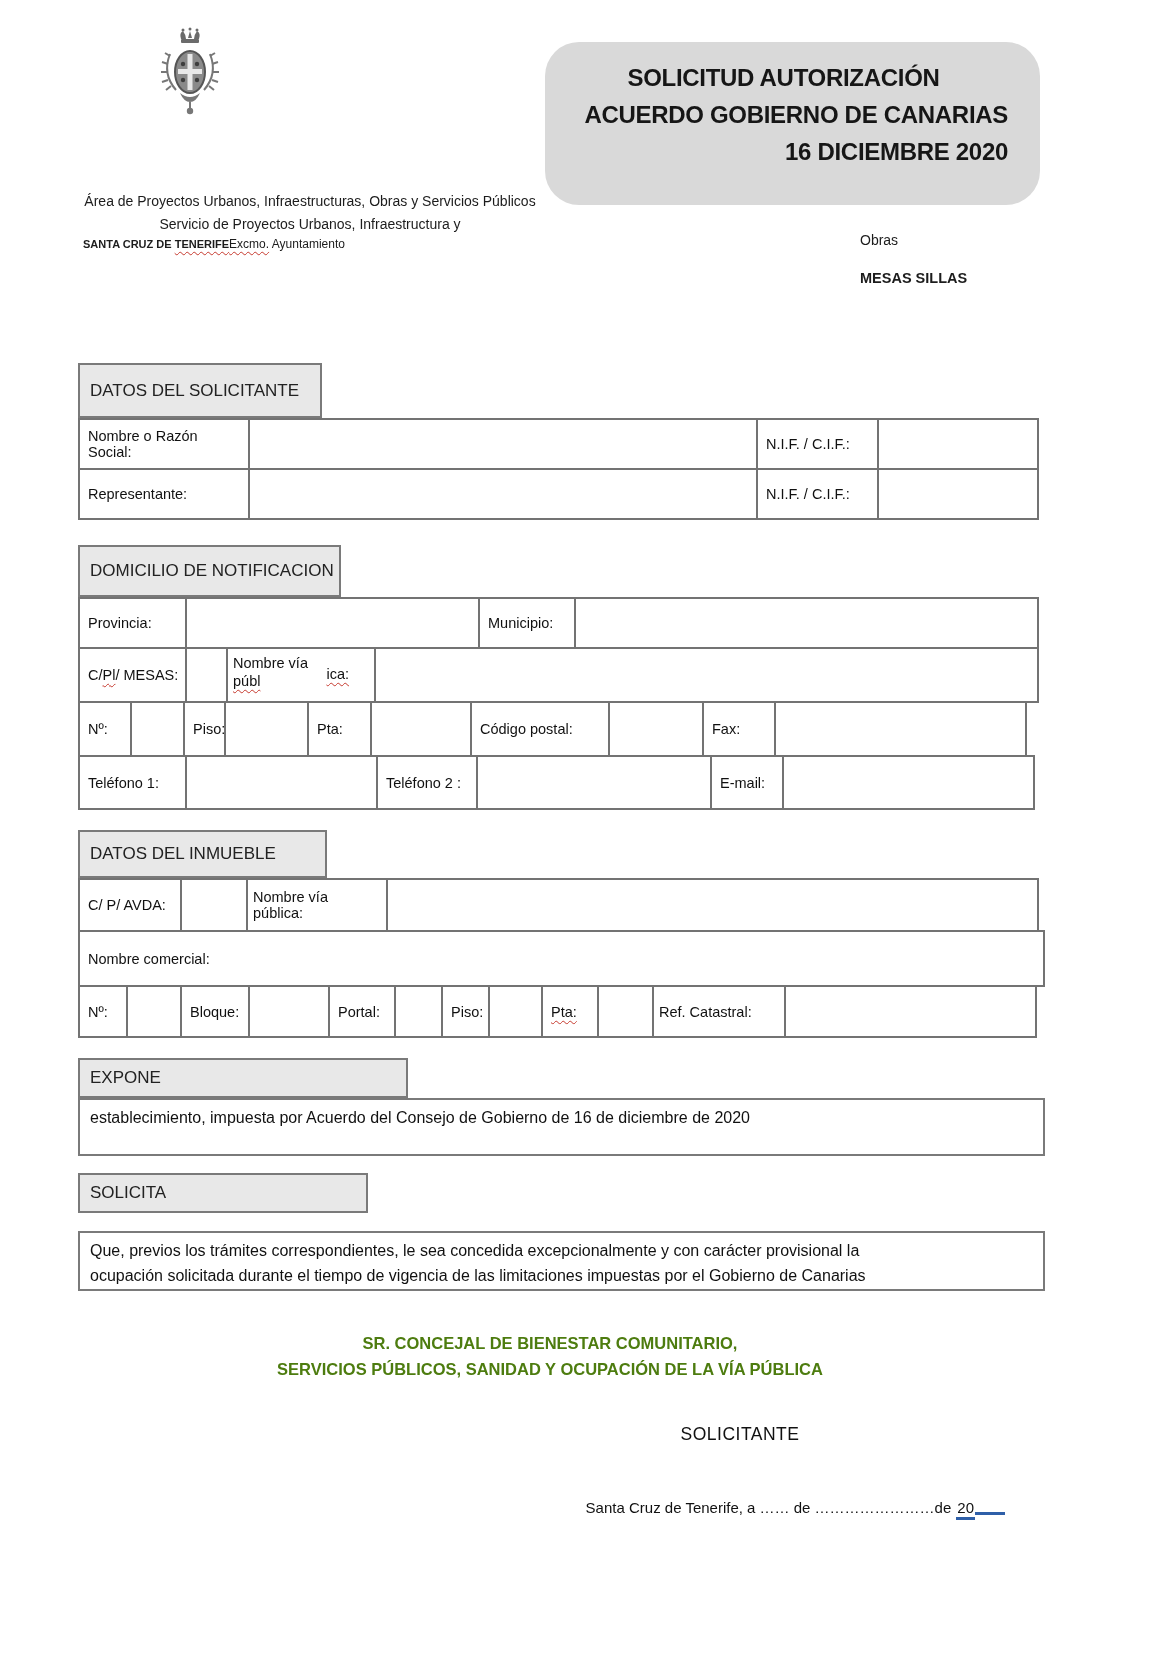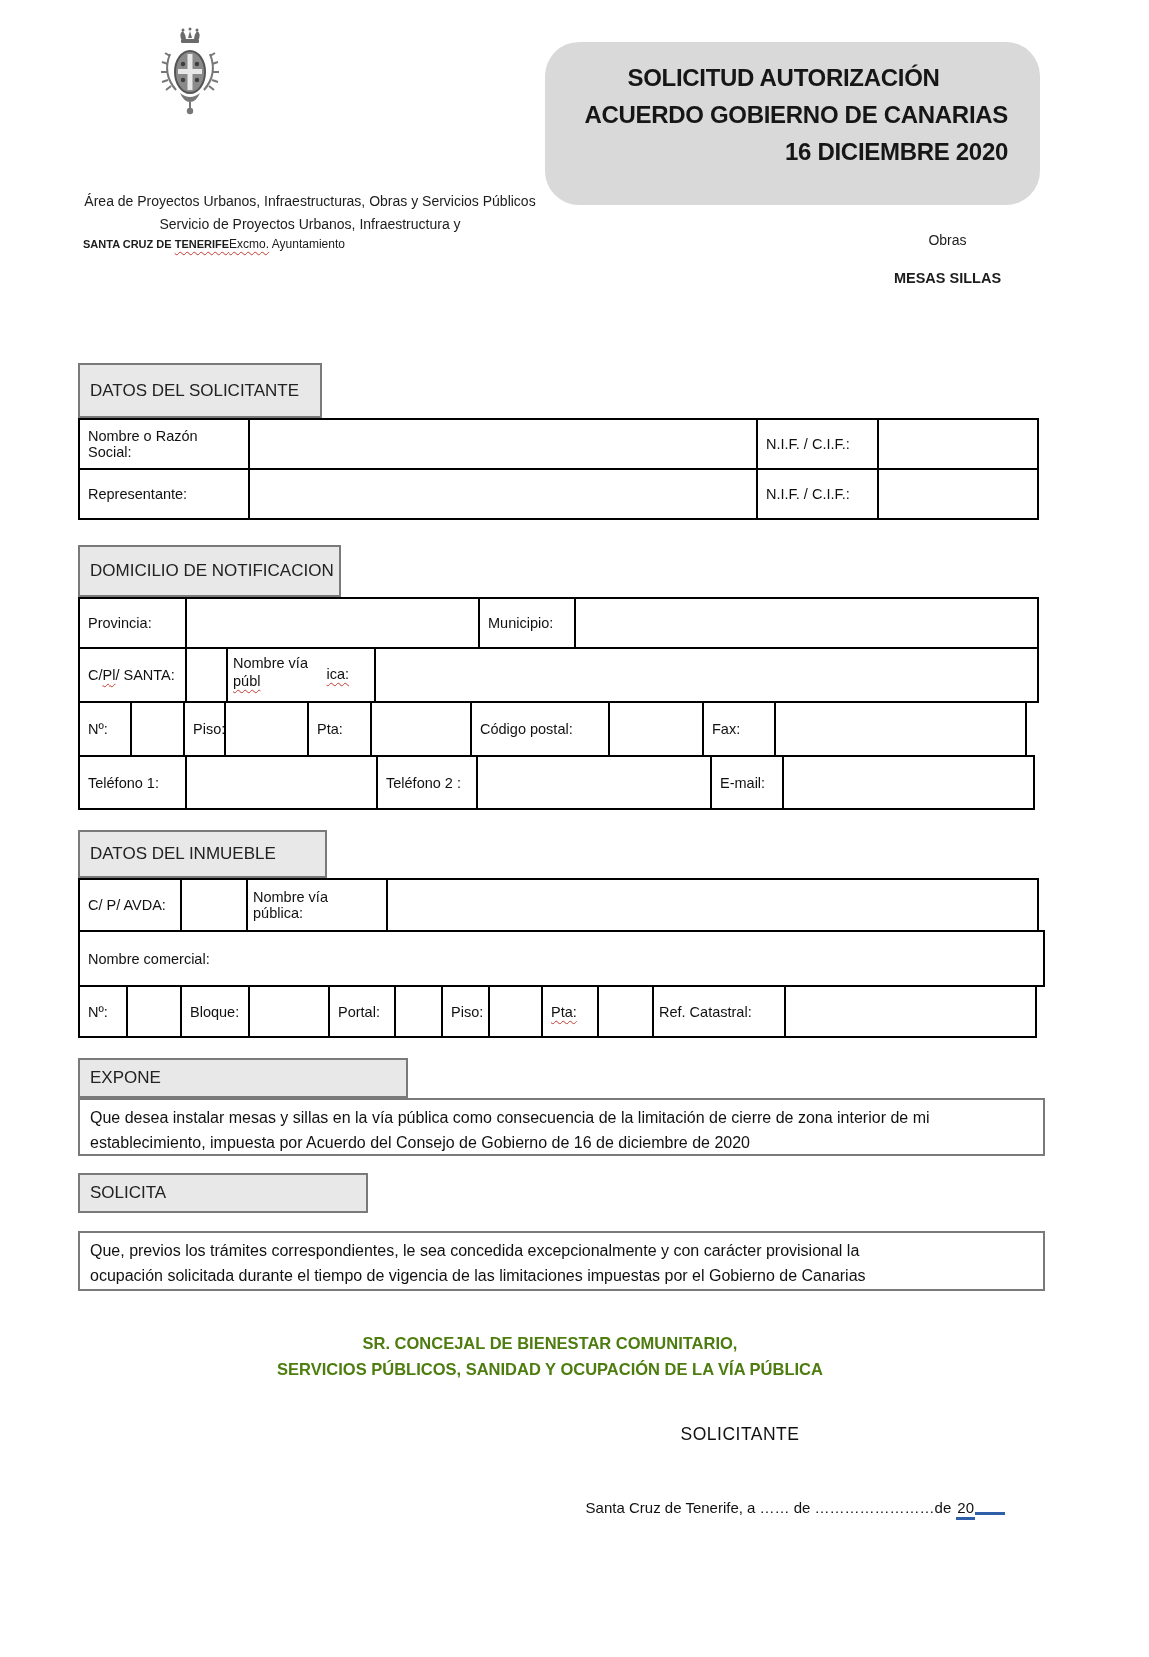--- a/index.html
+++ b/index.html
@@ -10,29 +10,29 @@
   
   .title-box{background:#d9d9d9;border-radius:34px;box-sizing:border-box;
              padding:17px 32px 0 14px;text-align:right;}
   .tl{font-weight:bold;font-size:24px;line-height:37px;color:#161616;letter-spacing:-0.3px;}
   .tl.center{text-align:center;}
   .dept{font-size:14px;line-height:23px;text-align:center;color:#1c1c1c;}
   .muni{font-size:12px;white-space:nowrap;color:#1c1c1c;}
   .muni-bold{font-weight:bold;font-size:11px;}
   .squig{text-decoration-line:underline;text-decoration-style:wavy;
          text-decoration-color:#c63a2f;text-decoration-thickness:1px;text-underline-offset:3px;}
-  .side-label{font-size:14px;text-align:center;color:#1c1c1c;}
+  .side-label{font-size:14px;text-align:left;color:#1c1c1c;}
   .mesas{font-weight:bold;font-size:14.5px;}
 
   
   .sec-header{background:#e8e8e8;border:2px solid #7a7a7a;box-sizing:border-box;
               display:flex;align-items:center;padding-left:10px;font-size:17px;color:#222;}
   .trow{display:flex;}
   .trow + .trow{margin-top:-2px;}
-  .cell{border:2px solid #000000;box-sizing:border-box;background:#fff;
+  .cell{border:2px solid #737373;box-sizing:border-box;background:#fff;
         display:flex;align-items:center;padding:2px 5px 2px 8px;font-size:14.5px;color:#111;}
   .cell + .cell{margin-left:-2px;}
   .cell.tight{padding-left:5px;}
 
   
   .nv-cell{display:block;position:relative;padding-top:5px;line-height:18px;}
   .nv-ica{position:absolute;right:25px;top:16px;}
 
   
   .textbox{border:2px solid #7a7a7a;box-sizing:border-box;padding:5px 10px;
@@ -125,21 +125,21 @@
     <div class="trow" style="height:52px">
       <div class="cell" style="width:109px">Provincia:</div>
       <div class="cell" style="width:295px"></div>
       <div class="cell" style="width:98px">Municipio:</div>
       <div class="cell" style="width:465px"></div>
     </div>
     <div class="trow" style="height:56px">
       <div class="cell" style="width:109px">
         <span>C/ </span>
           <span class="squig">Pl</span>
-          <span>/ SANTA:</span>
+          <span>/ MESAS:</span>
       </div>
       <div class="cell" style="width:43px"></div>
       <div class="cell nv-cell tight" style="width:150px">
         <div>Nombre vía</div>
         <div class="squig" style="display:inline-block">públ</div>
         <span class="nv-ica squig">ica:</span>
       </div>
       <div class="cell" style="width:665px"></div>
     </div>
     <div class="trow" style="height:56px">
@@ -186,21 +186,20 @@
       <div class="cell" style="width:55px"></div>
       <div class="cell squig" style="width:58px">Pta:</div>
       <div class="cell" style="width:57px"></div>
       <div class="cell tight" style="width:134px">Ref. Catastral:</div>
       <div class="cell" style="width:253px"></div>
     </div>
   </div>
 
   <div class="abs sec-header" style="left:78px;top:1058px;width:330px;height:40px">EXPONE</div>
   <div class="abs textbox" style="left:78px;top:1098px;width:967px;height:58px">
-    <div>Que desea instalar mesas y sillas en la vía pública como consecuencia de la limitación de cierre de zona interior de mi</div>
     <div>establecimiento, impuesta por Acuerdo del Consejo de Gobierno de 16 de diciembre de 2020</div>
   </div>
 
   <div class="abs sec-header" style="left:78px;top:1173px;width:290px;height:40px">SOLICITA</div>
   <div class="abs textbox" style="left:78px;top:1231px;width:967px;height:60px">
     <div>Que, previos los trámites correspondientes, le sea concedida excepcionalmente y con carácter provisional la</div>
     <div>ocupación solicitada durante el tiempo de vigencia de las limitaciones impuestas por el Gobierno de Canarias</div>
   </div>
 
   <div class="abs addressee" style="left:200px;top:1330px;width:700px">

